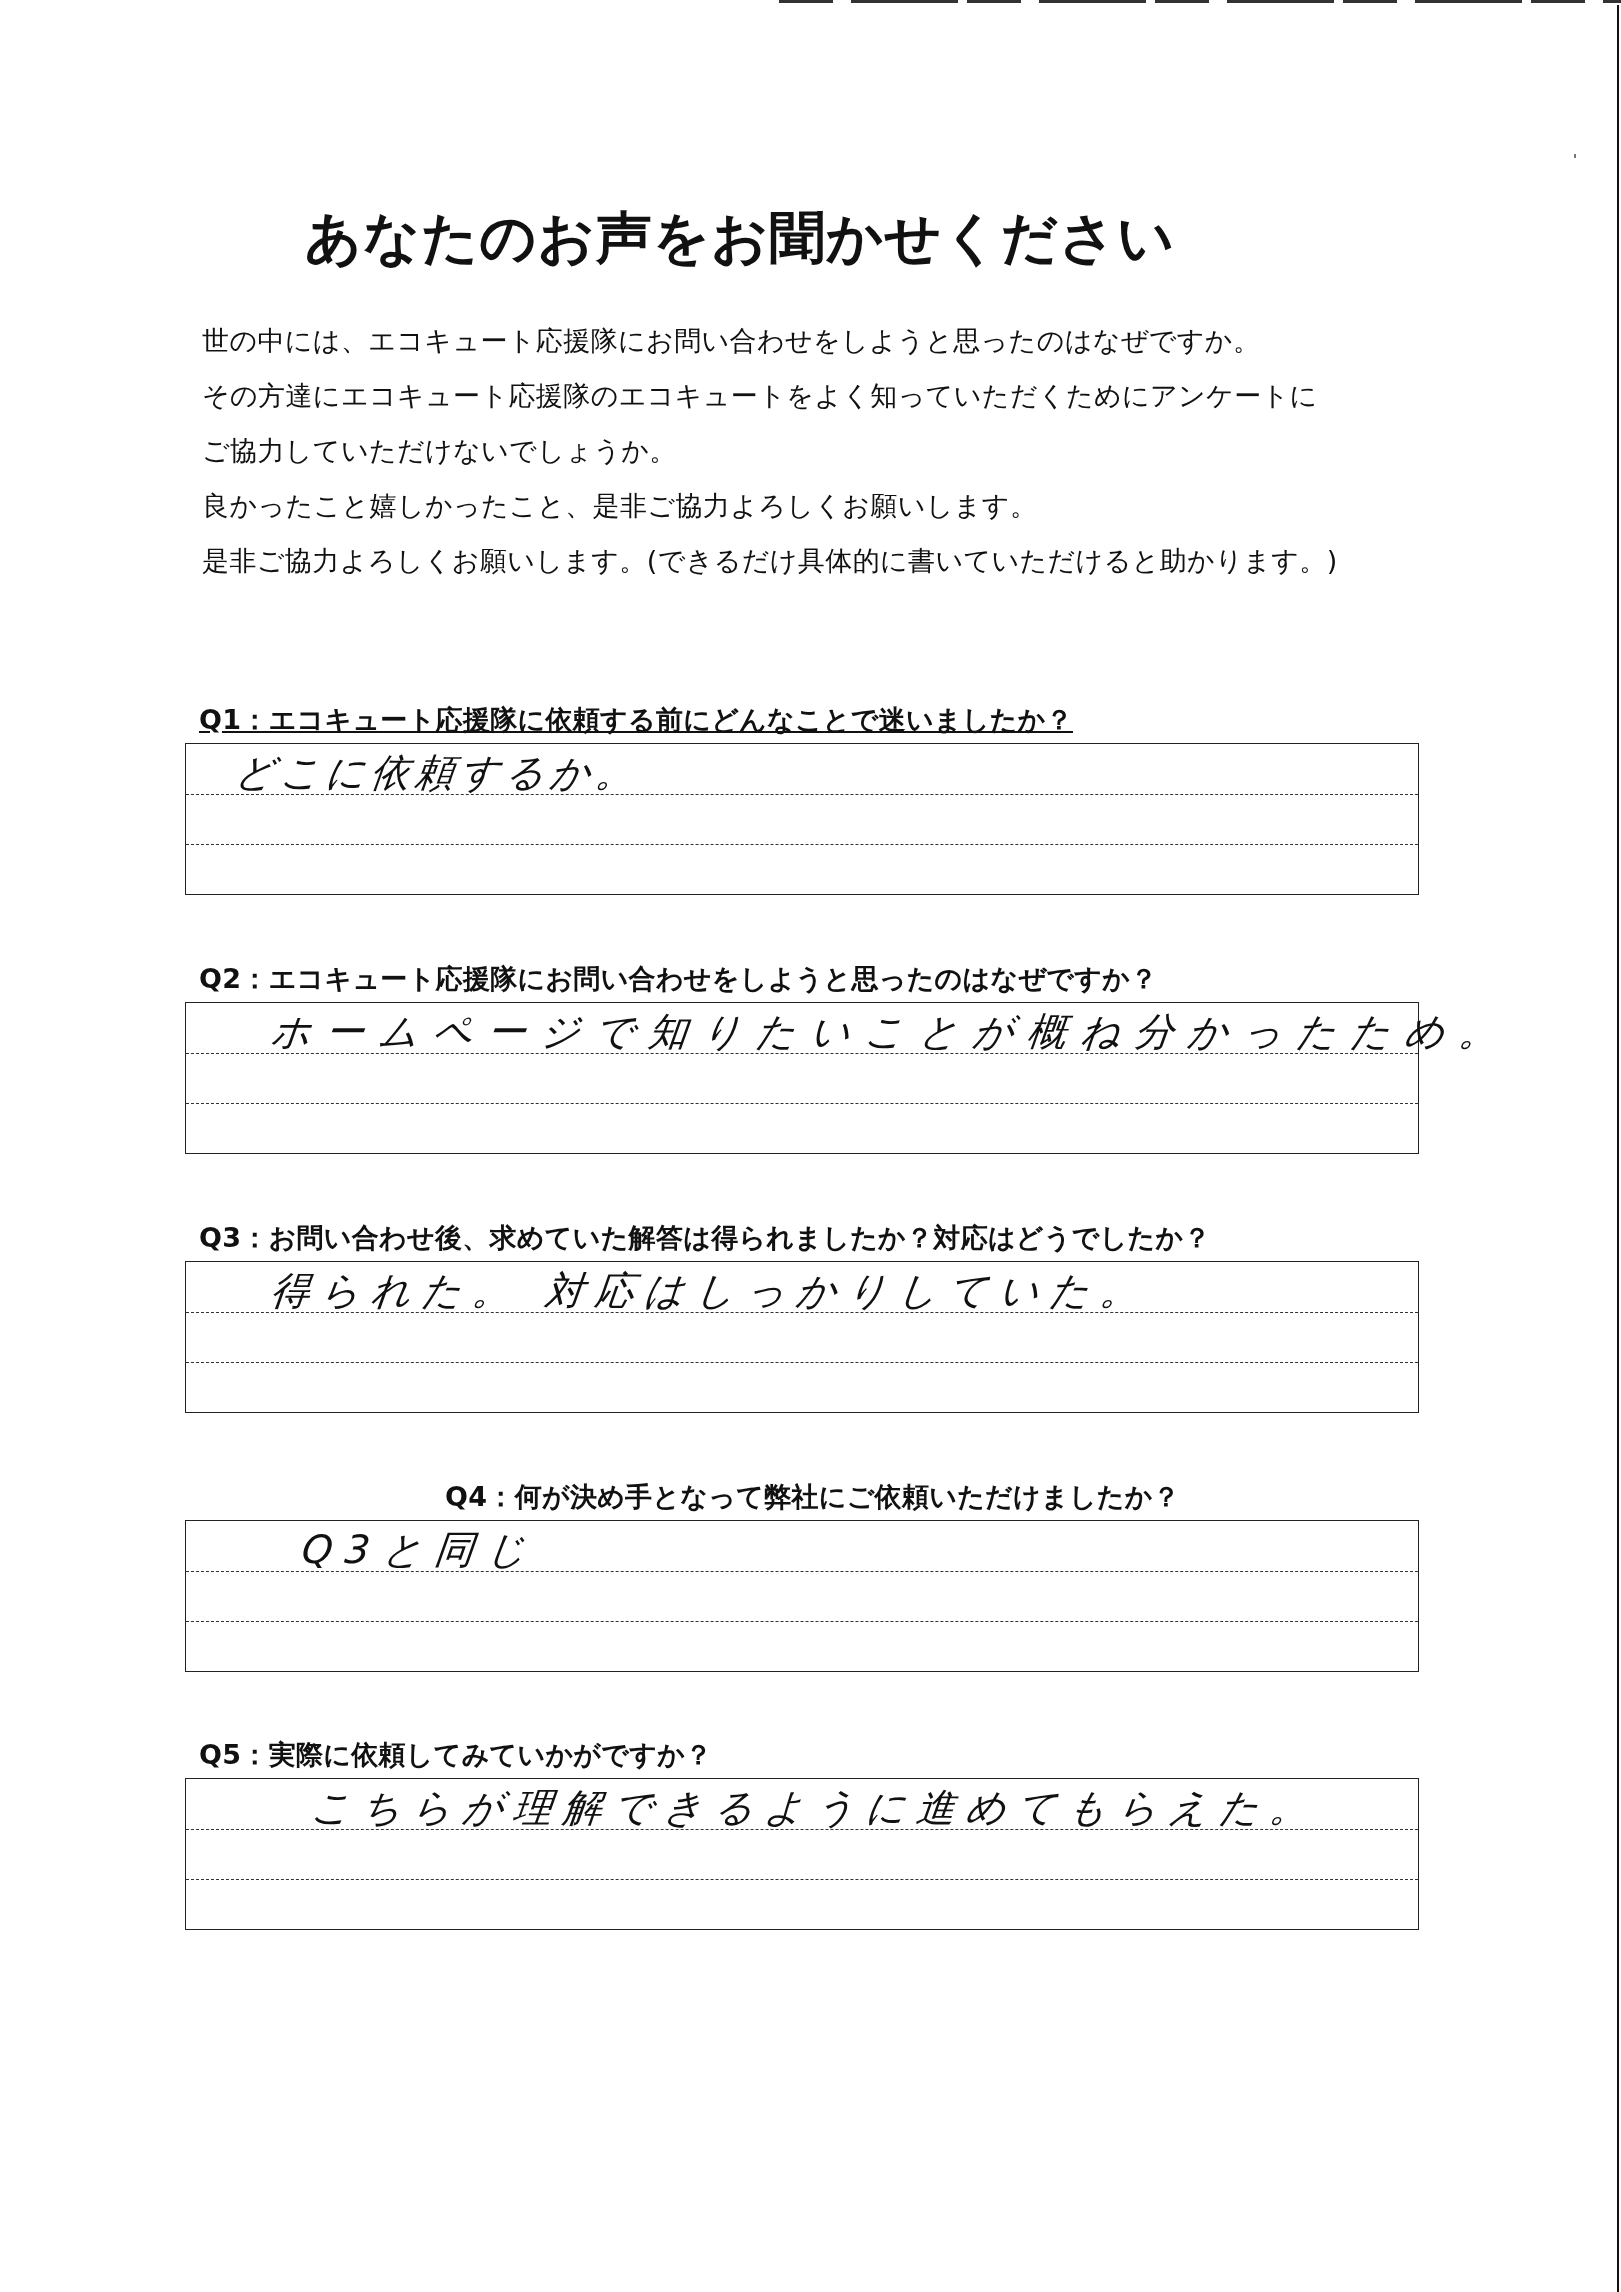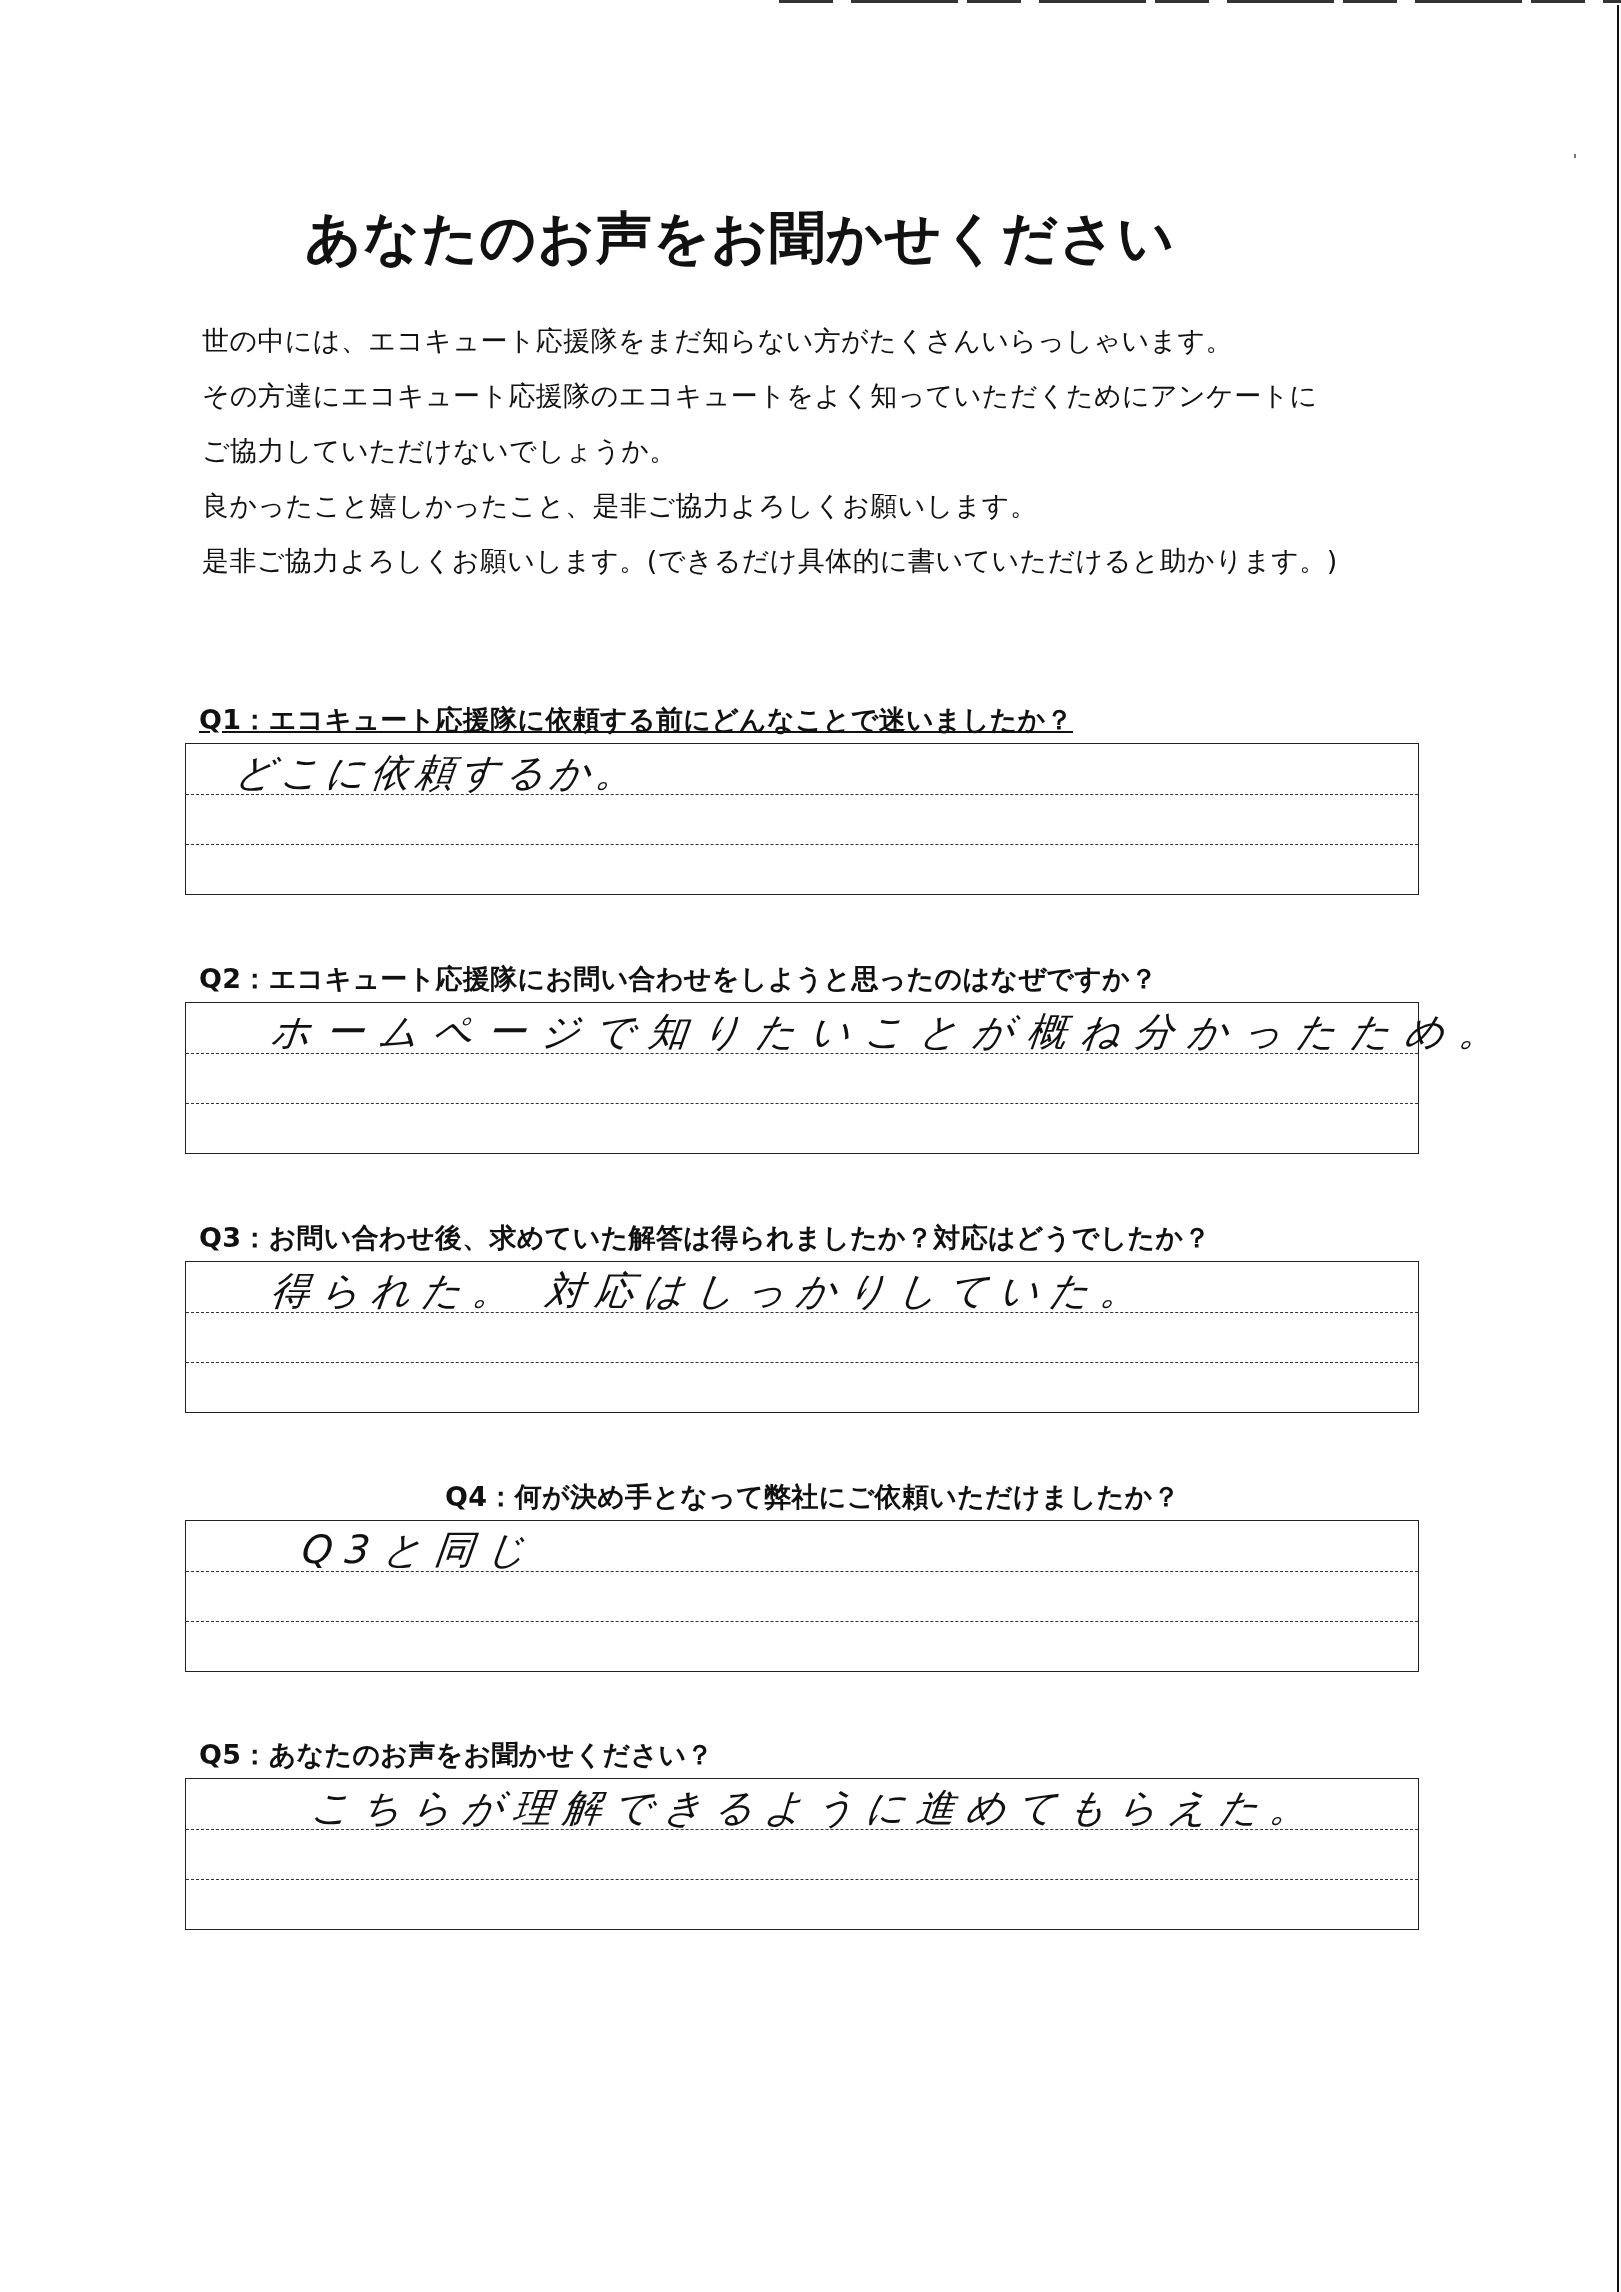--- a/index.html
+++ b/index.html
@@ -47,21 +47,21 @@
 </head>
 <body>
 
 <div class="page-edge-top"></div>
 <div class="page-edge-right"></div>
 <div class="speck"></div>
 
 <h1 class="title">あなたのお声をお聞かせください</h1>
 
 <div class="intro">
-  <div class="intro-line">世の中には、エコキュート応援隊をまだ知らない方がたくさんいらっしゃいます。</div>
+  <div class="intro-line">世の中には、エコキュート応援隊にお問い合わせをしようと思ったのはなぜですか。</div>
   <div class="intro-line">その方達にエコキュート応援隊のエコキュートをよく知っていただくためにアンケートに</div>
   <div class="intro-line">ご協力していただけないでしょうか。</div>
   <div class="intro-line">良かったこと嬉しかったこと、是非ご協力よろしくお願いします。</div>
   <div class="intro-line">是非ご協力よろしくお願いします。(できるだけ具体的に書いていただけると助かります。)</div>
 </div>
 
 <div class="question" style="top:704px;text-decoration:underline;">
   <div class="q-label">Q1：エコキュート応援隊に依頼する前にどんなことで迷いましたか？</div>
   <div class="answer-box">
     <div class="rule r1"></div>
@@ -91,20 +91,20 @@
 <div class="question" style="top:1481px;text-align:center;">
   <div class="q-label">Q4：何が決め手となって弊社にご依頼いただけましたか？</div>
   <div class="answer-box">
     <div class="rule r1"></div>
     <div class="rule r2"></div>
     <div class="handwriting" style="left:116px; letter-spacing:12.5px;">Q3と同じ</div>
   </div>
 </div>
 
 <div class="question" style="top:1739px;">
-  <div class="q-label">Q5：あなたのお声をお聞かせください？</div>
+  <div class="q-label">Q5：実際に依頼してみていかがですか？</div>
   <div class="answer-box">
     <div class="rule r1"></div>
     <div class="rule r2"></div>
     <div class="handwriting" style="left:125px; letter-spacing:10.7px;">こちらが理解できるように進めてもらえた。</div>
   </div>
 </div>
 
 
 </body></html>

